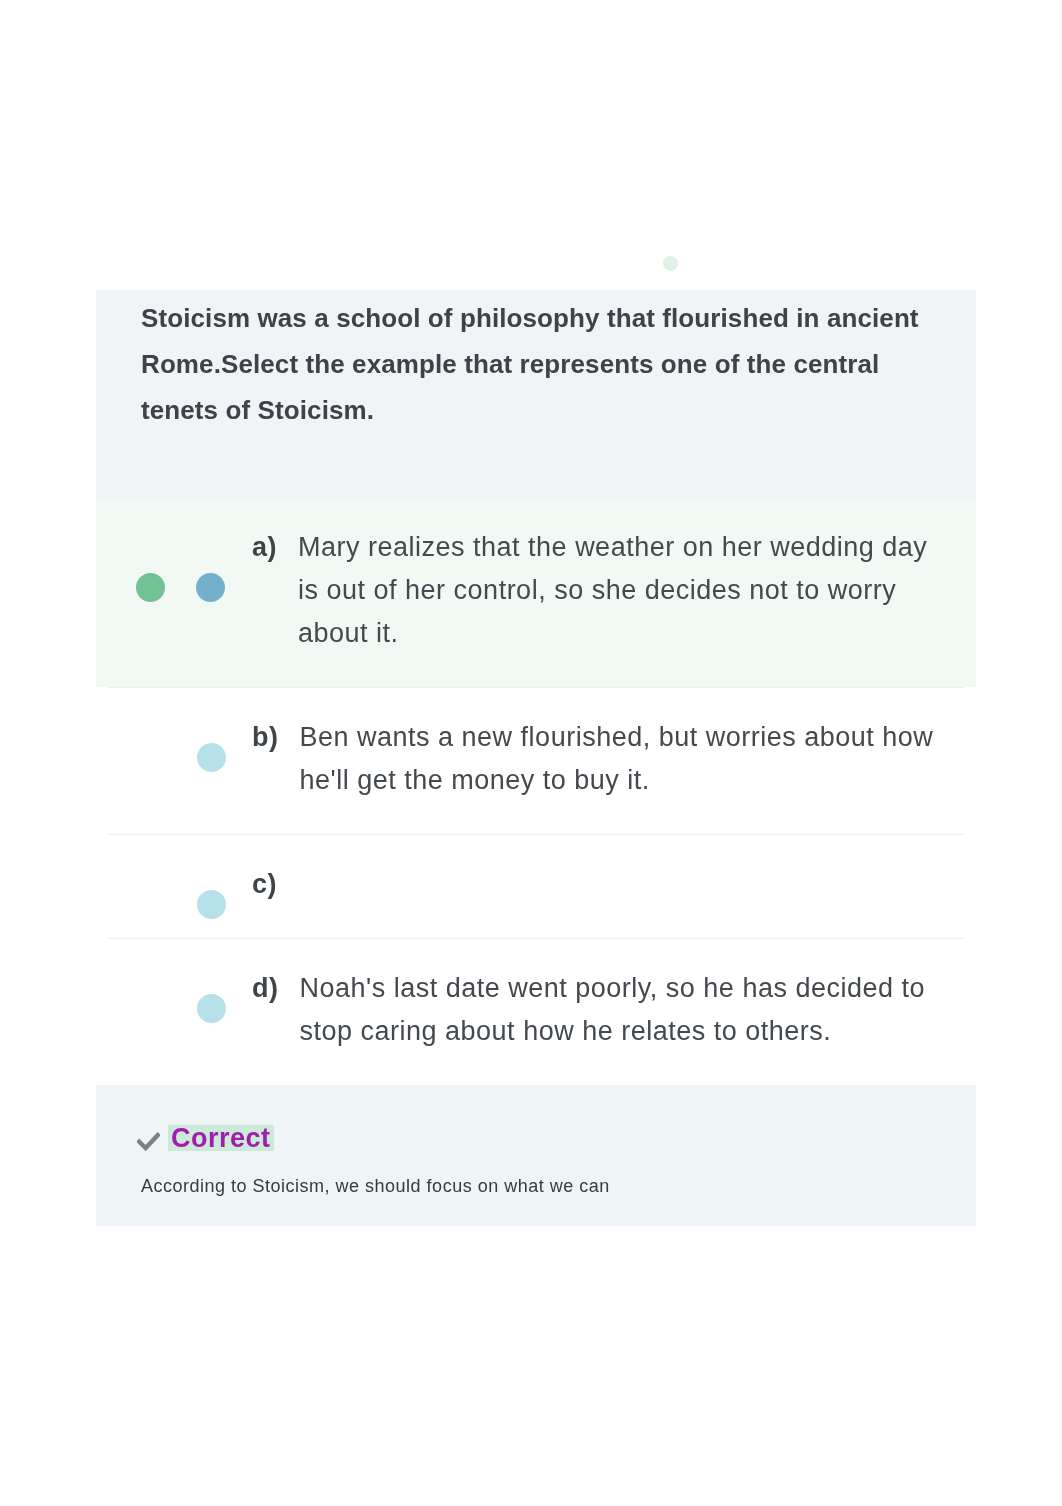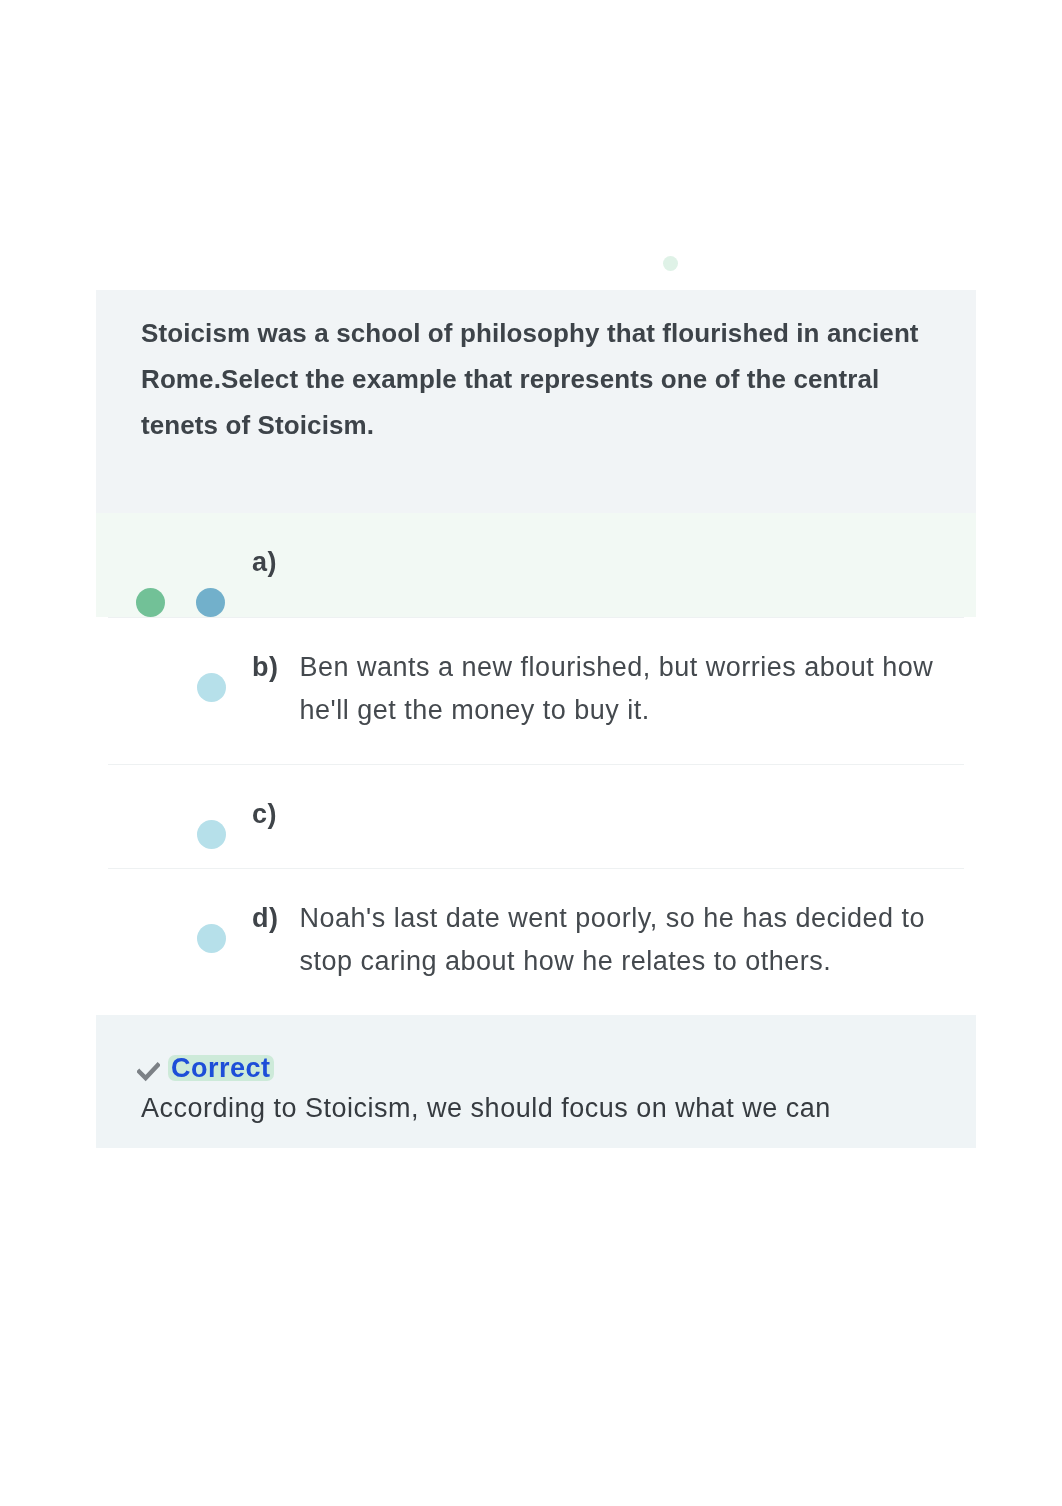--- a/index.html
+++ b/index.html
@@ -5,21 +5,21 @@
   html, body {
     margin: 0; padding: 0;
     width: 1062px; height: 1506px;
     background: #ffffff;
     font-family: "Liberation Sans", sans-serif;
   }
   .page { position: relative; width: 1062px; height: 1506px; overflow: hidden; background:#fff; }
 
   .quiz-card { position:absolute; left:96px; top:290px; width:880px; height:958px; overflow:hidden; }
 
-  .question-block { background:#f1f4f6; padding:20px 44px 65px 45px; }
+  .question-block { background:#f1f4f6; padding:5px 44px 65px 45px; }
   .question-text { font-size:26px; line-height:46px; color:#3d4349; font-weight:700; letter-spacing:0.1px; }
 
   .option { display:flex; align-items:flex-start; }
   .option.correct { background:#f2f9f4; }
   .opt-marks { width:156px; flex:0 0 156px; display:flex; padding-top:55px; padding-left:40px; box-sizing:border-box;}
   .option.correct .opt-marks { padding-top:75px; }
   .dot { width:29px;height:29px;border-radius:50%; flex:0 0 29px;}
   .dot.green { background:#72c197; margin-right:31px;}
   .dot.blue { background:#72b0cb; }
   .dot.lightblue { background:#b6e0ea; margin-left:61px; }
@@ -30,22 +30,22 @@
   .divider { height:1px; background:#eef1f2; margin:0 12px; }
 
   .top-marker { position:absolute; left:663px; top:256px; width:15px; height:15px; border-radius:50%;
                 background:#dff2e7; }
 
   .feedback { background:#eff4f6; padding:40px 40px 18px 45px; }
   .fb-head { font-size:27px; font-weight:700; line-height:30px; letter-spacing:0.5px; white-space:nowrap;
              display:flex; align-items:center; }
   .fb-icon { display:inline-flex; align-items:center; width:23px; height:23px; margin-left:-4px; margin-right:8px;
              position:relative; top:3px; }
-  .fb-status { color:#1d4ed8; background:#cdead9; padding:1px 3px; line-height:24px; display:inline-block;border-radius:7px; }
-  .fb-body { font-size:27px; line-height:44px; color:#363b40; letter-spacing:0.5px; margin-top:5px; }
+  .fb-status { color:#a21caf; background:#cdead9; padding:1px 3px; line-height:24px; display:inline-block; }
+  .fb-body { font-size:18px; line-height:44px; color:#363b40; letter-spacing:0.5px; margin-top:13px; }
 </style>
 </head>
 <body>
 
 <div class="page">
   <div class="top-marker"></div>
   <div class="quiz-card">
 
     <div class="question-block">
       <div class="question-text">Stoicism was a school of philosophy that flourished in ancient Rome.Select the example that represents one of the central tenets of Stoicism.</div>
@@ -53,20 +53,21 @@
 
     <div class="options">
 
       <div class="option correct">
         <div class="opt-marks">
           <div class="dot green"></div>
           <div class="dot blue"></div>
         </div>
         <div class="opt-body">
           <div class="opt-label">a)</div>
+          <div class="opt-text">Mary realizes that the weather on her wedding day is out of her control, so she decides not to worry about it.</div>
         </div>
       </div>
 
       <div class="divider"></div>
 
       <div class="option">
         <div class="opt-marks">
           <div class="dot lightblue"></div>
         </div>
         <div class="opt-body">

